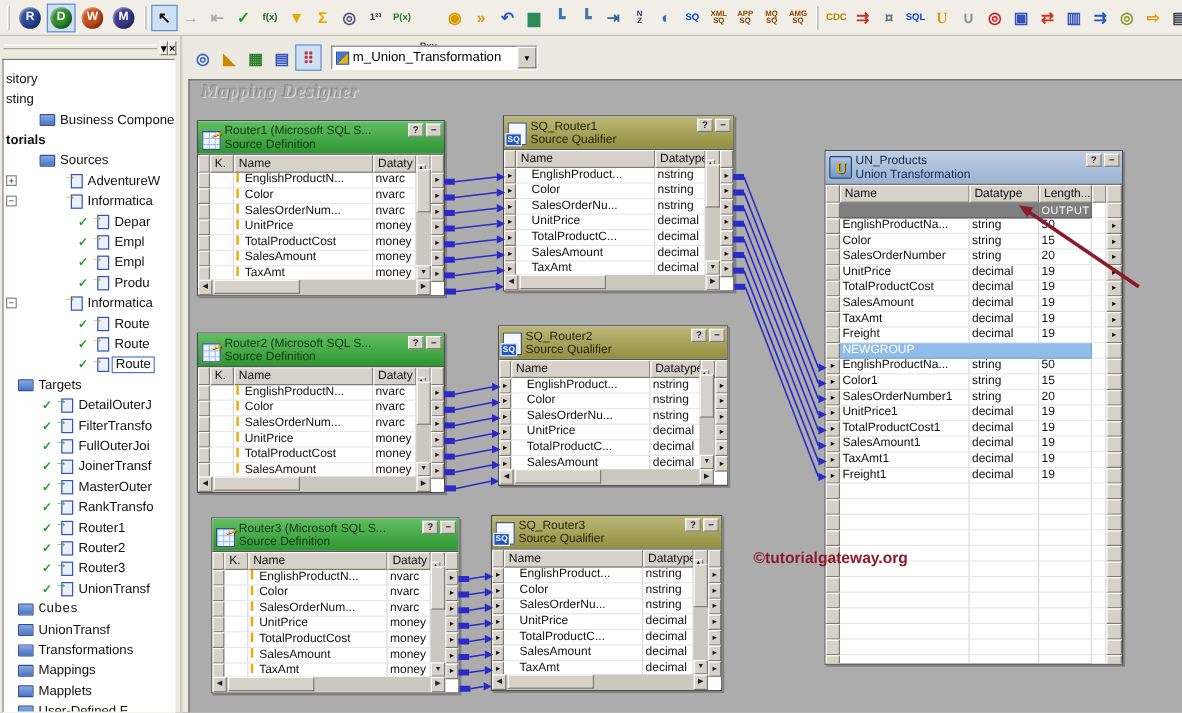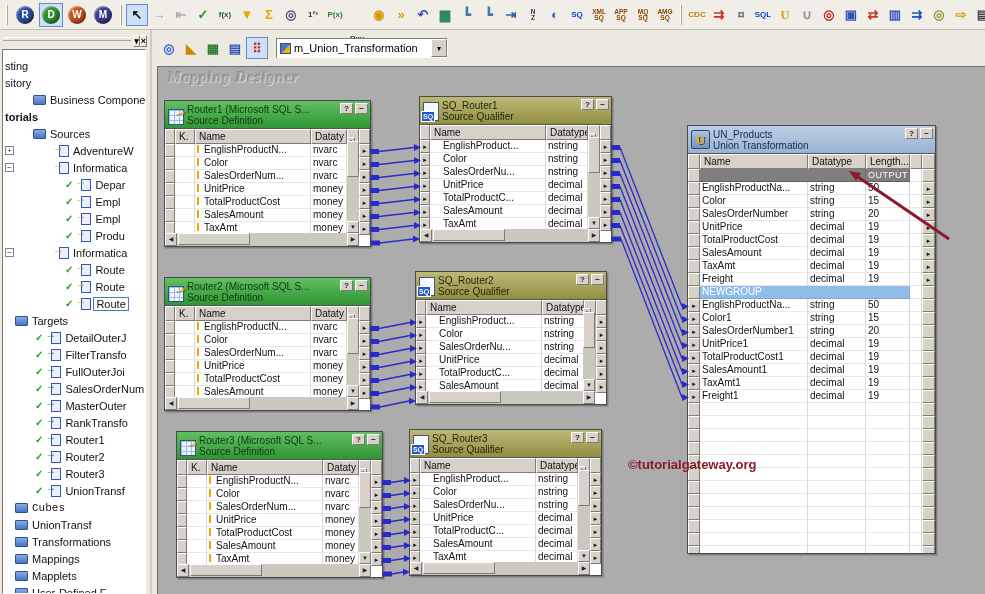--- a/index.html
+++ b/index.html
@@ -234,24 +234,24 @@
       </div>
   </div>
 
   <div id="left-panel">
     <div id="panel-header">
       <div class="ph-grip"></div>
       <span id="ph-btns"><span class="ph-btn">▾</span><span class="ph-btn">×</span></span>
     </div>
     <div id="tree">
         <div class="trow" style="padding-left: 2px;">
+          <span class="tlabel">sitory</span>
+        </div>
+        <div class="trow" style="padding-left: 2px;">
           <span class="tlabel">sting</span>
-        </div>
-        <div class="trow" style="padding-left: 2px;">
-          <span class="tlabel">sitory</span>
         </div>
         <div class="trow" style="padding-left: 30px;">
           <span class="t-ico i-folder"></span>
           <span class="tlabel">Business Compone</span>
         </div>
         <div class="trow" style="padding-left: 2px;">
           <span class="tlabel b">torials</span>
         </div>
         <div class="trow" style="padding-left: 30px;">
           <span class="t-ico i-folder"></span>
@@ -322,21 +322,21 @@
           <span class="tlabel">FilterTransfo</span>
         </div>
         <div class="trow" style="padding-left: 32px;">
           <span class="tcheck">✓</span>
           <span class="t-ico i-tgt"></span>
           <span class="tlabel">FullOuterJoi</span>
         </div>
         <div class="trow" style="padding-left: 32px;">
           <span class="tcheck">✓</span>
           <span class="t-ico i-tgt"></span>
-          <span class="tlabel">SalesOrderNum</span>
+          <span class="tlabel">JoinerTransf</span>
         </div>
         <div class="trow" style="padding-left: 32px;">
           <span class="tcheck">✓</span>
           <span class="t-ico i-tgt"></span>
           <span class="tlabel">MasterOuter</span>
         </div>
         <div class="trow" style="padding-left: 32px;">
           <span class="tcheck">✓</span>
           <span class="t-ico i-tgt"></span>
           <span class="tlabel">RankTransfo</span>

